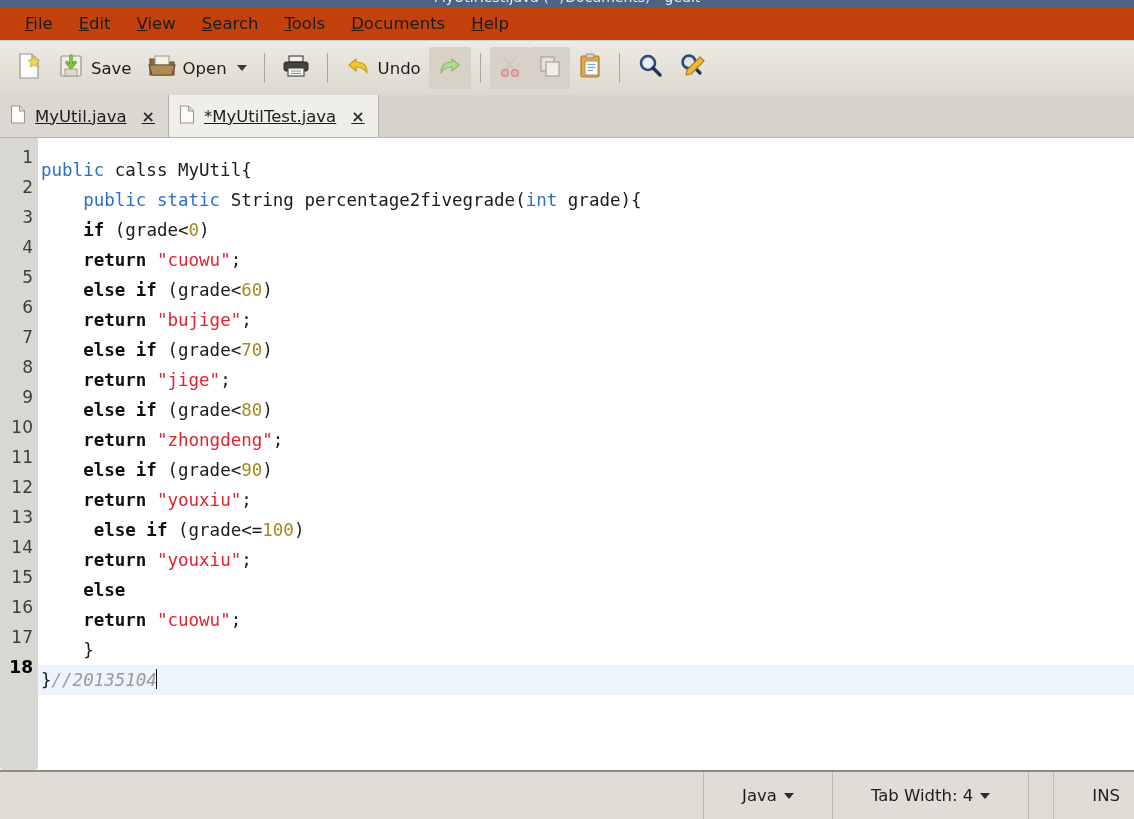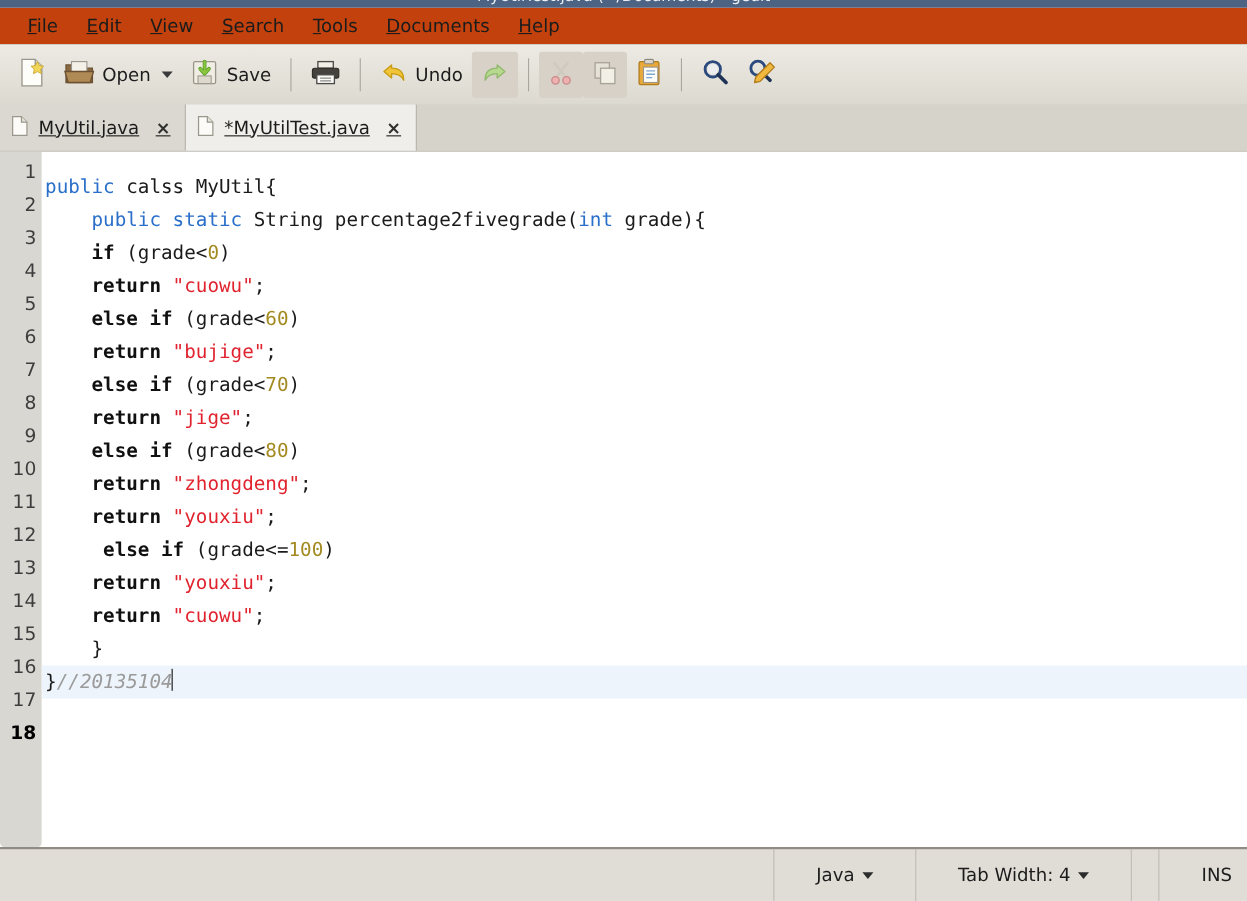--- a/index.html
+++ b/index.html
@@ -216,40 +216,40 @@
         <svg width="26" height="28" viewBox="0 0 26 28">
           <path d="M4 2 h12 l6 6 v18 H4 Z" fill="#fdfdfa" stroke="#9a968c" stroke-width="1.2"></path>
           <path d="M16 2 v6 h6" fill="#e6e3da" stroke="#9a968c" stroke-width="1.2"></path>
           <path d="M18 4 l1.8 3.6 4 .6 -2.9 2.8 .7 4 -3.6-1.9 -3.6 1.9 .7-4 -2.9-2.8 4-.6 Z" fill="#f2d65a" stroke="#c9a82c" stroke-width="0.8"></path>
         </svg>
       </span>
     </div>
 
     <div class="tb-btn">
       <span class="icon">
-        <svg width="28" height="26" viewBox="0 0 28 26">
-          <path d="M2 6 h9 l2.5 3 H26 v13 H2 Z" fill="#8a6a43" stroke="#6b5132" stroke-width="1.2"></path>
-          <rect x="7" y="3" width="14" height="9" fill="#f4f1e8" stroke="#9a968c" stroke-width="1"></rect>
-          <path d="M1 12 h26 l-3 10 H4 Z" fill="#b08a55" stroke="#6b5132" stroke-width="1.2"></path>
-        </svg>
-      </span>
-      <span class="lbl">Open</span>
-      <span class="caret"></span>
-    </div>
-
-    <div class="tb-btn">
-      <span class="icon">
         <svg width="26" height="26" viewBox="0 0 26 26">
           <rect x="3" y="3" width="20" height="20" rx="1.5" fill="#f0ede4" stroke="#9a968c" stroke-width="1.2"></rect>
           <rect x="7" y="16" width="12" height="7" fill="#ddd9cd" stroke="#9a968c" stroke-width="0.9"></rect>
           <path d="M13 3 v10 M9 9.5 l4 4.5 4-4.5" stroke="#5aa02c" stroke-width="3.4" fill="none" stroke-linecap="round" stroke-linejoin="round"></path>
           <path d="M13 3 v10 M9 9.5 l4 4.5 4-4.5" stroke="#8dc63f" stroke-width="1.8" fill="none" stroke-linecap="round" stroke-linejoin="round"></path>
         </svg>
       </span>
       <span class="lbl">Save</span>
+    </div>
+
+    <div class="tb-btn">
+      <span class="icon">
+        <svg width="28" height="26" viewBox="0 0 28 26">
+          <path d="M2 6 h9 l2.5 3 H26 v13 H2 Z" fill="#8a6a43" stroke="#6b5132" stroke-width="1.2"></path>
+          <rect x="7" y="3" width="14" height="9" fill="#f4f1e8" stroke="#9a968c" stroke-width="1"></rect>
+          <path d="M1 12 h26 l-3 10 H4 Z" fill="#b08a55" stroke="#6b5132" stroke-width="1.2"></path>
+        </svg>
+      </span>
+      <span class="lbl">Open</span>
+      <span class="caret"></span>
     </div>
 
     <div class="tb-sep"></div>
 
     <div class="tb-btn">
       <span class="icon">
         <svg width="28" height="24" viewBox="0 0 28 24">
           <rect x="7" y="2" width="14" height="6" fill="#f2efe6" stroke="#4a4a4a" stroke-width="1.2"></rect>
           <rect x="2" y="8" width="24" height="9" rx="2" fill="#45423d" stroke="#2c2a26" stroke-width="1"></rect>
           <rect x="6" y="14" width="16" height="8" fill="#fbfaf5" stroke="#4a4a4a" stroke-width="1.2"></rect>
@@ -385,23 +385,25 @@
         <div class="code-row"><span class="kw">public</span><span> calss MyUtil{</span></div>
         <div class="code-row"><span>    </span><span class="kw">public</span><span> </span><span class="kw">static</span><span> String percentage2fivegrade(</span><span class="kw">int</span><span> grade){</span></div>
         <div class="code-row"><span>    </span><span class="bkw">if</span><span> (grade&lt;</span><span class="num">0</span><span>)</span></div>
         <div class="code-row"><span>    </span><span class="bkw">return</span><span> </span><span class="str">"cuowu"</span><span>;</span></div>
         <div class="code-row"><span>    </span><span class="bkw">else if</span><span> (grade&lt;</span><span class="num">60</span><span>)</span></div>
         <div class="code-row"><span>    </span><span class="bkw">return</span><span> </span><span class="str">"bujige"</span><span>;</span></div>
         <div class="code-row"><span>    </span><span class="bkw">else if</span><span> (grade&lt;</span><span class="num">70</span><span>)</span></div>
         <div class="code-row"><span>    </span><span class="bkw">return</span><span> </span><span class="str">"jige"</span><span>;</span></div>
         <div class="code-row"><span>    </span><span class="bkw">else if</span><span> (grade&lt;</span><span class="num">80</span><span>)</span></div>
         <div class="code-row"><span>    </span><span class="bkw">return</span><span> </span><span class="str">"zhongdeng"</span><span>;</span></div>
+        <div class="code-row"><span>    </span><span class="bkw">else if</span><span> (grade&lt;</span><span class="num">90</span><span>)</span></div>
         <div class="code-row"><span>    </span><span class="bkw">return</span><span> </span><span class="str">"youxiu"</span><span>;</span></div>
         <div class="code-row"><span>     </span><span class="bkw">else if</span><span> (grade&lt;=</span><span class="num">100</span><span>)</span></div>
         <div class="code-row"><span>    </span><span class="bkw">return</span><span> </span><span class="str">"youxiu"</span><span>;</span></div>
+        <div class="code-row"><span>    </span><span class="bkw">else</span></div>
         <div class="code-row"><span>    </span><span class="bkw">return</span><span> </span><span class="str">"cuowu"</span><span>;</span></div>
         <div class="code-row"><span>    }</span></div>
         <div class="code-row cur"><span>}</span><span class="cmt">//20135104</span><span class="cursor"></span></div>
       </div>
   </div>
 
   <div class="statusbar">
     <div class="sb-spacer"></div>
     <div class="sb-cell">
       <span>Java</span>

